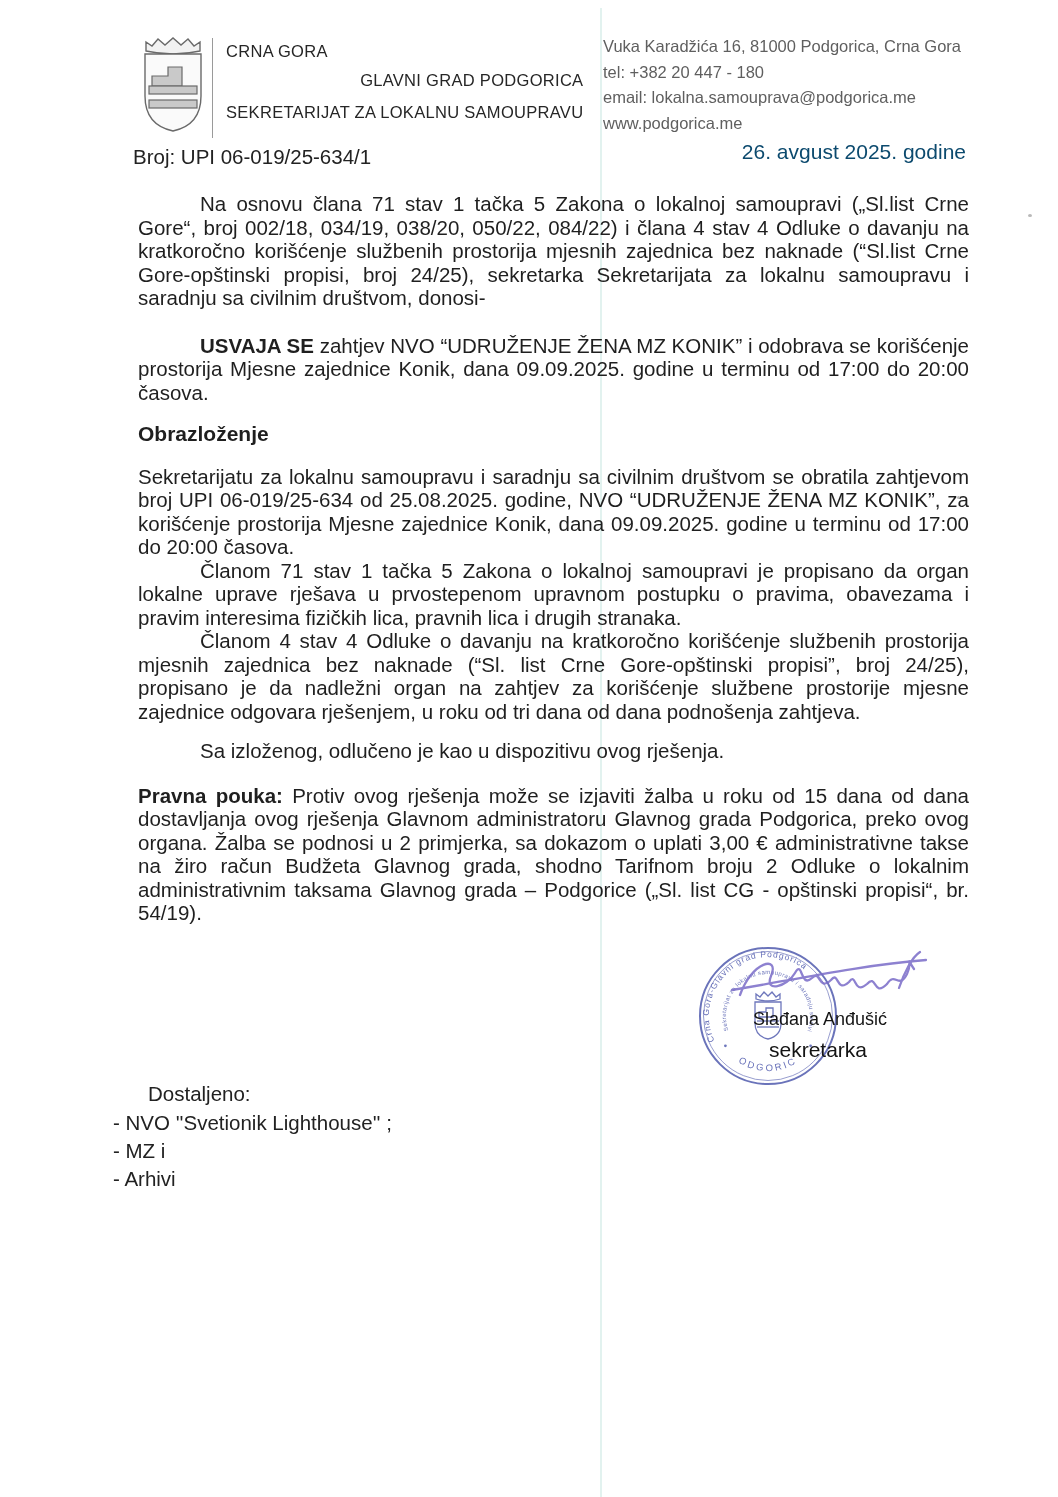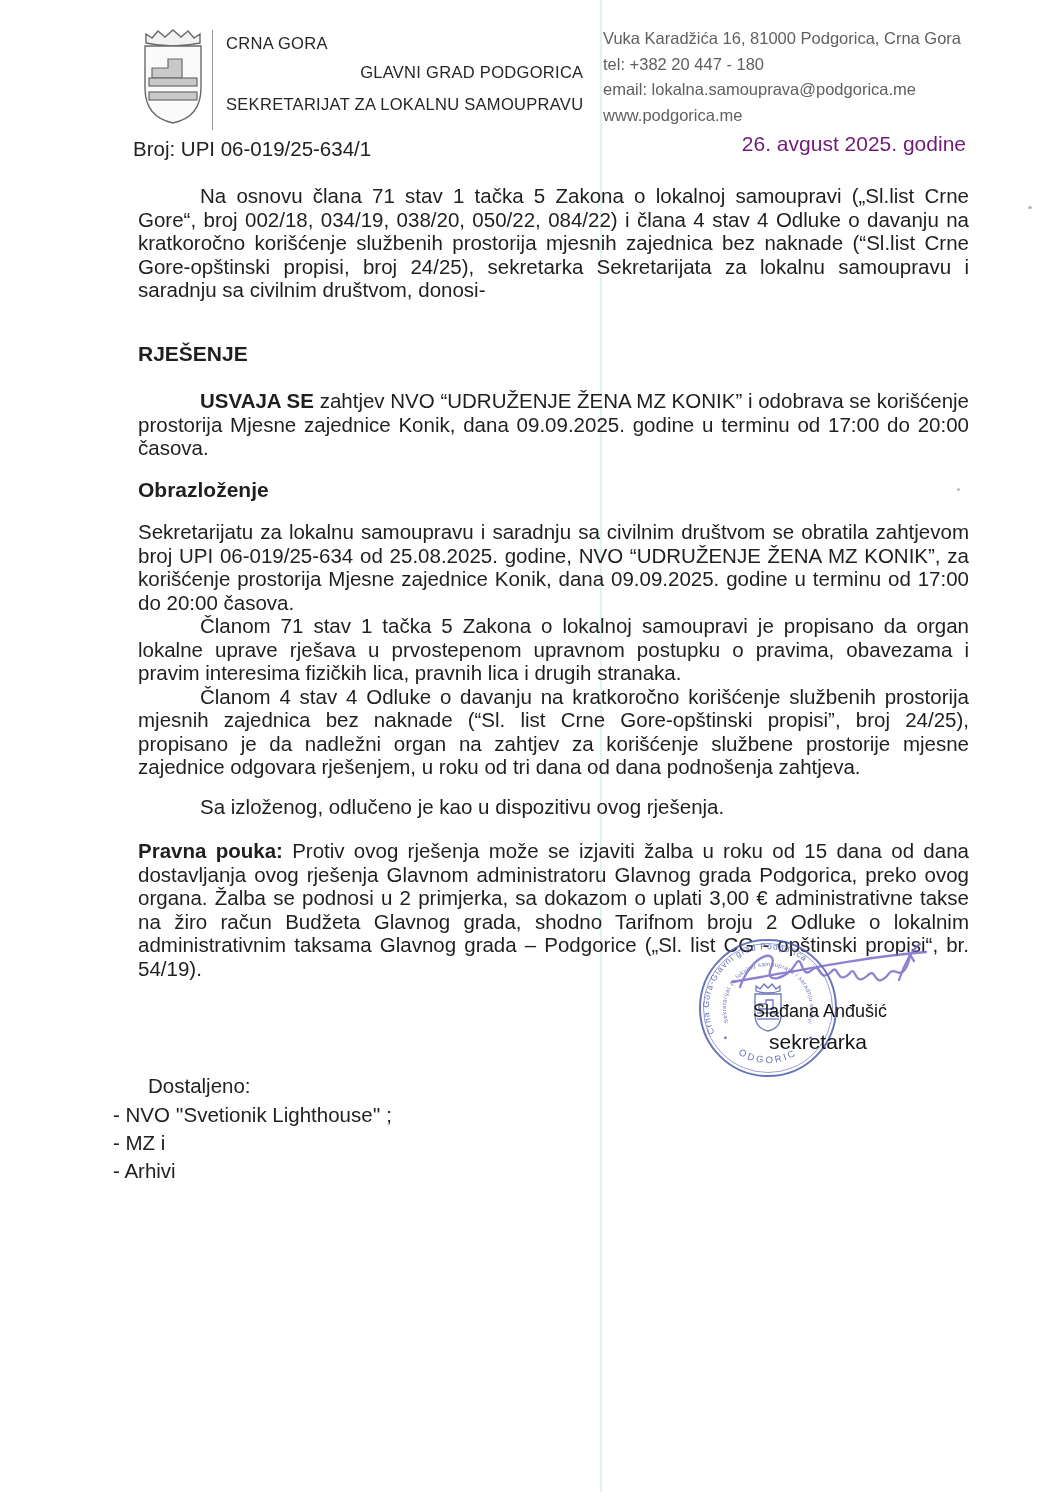--- a/index.html
+++ b/index.html
@@ -1,37 +1,37 @@
 <!DOCTYPE html>
 <html><head>
 <meta charset="utf-8">
 <style>
   * { margin:0; padding:0; box-sizing:border-box; }
   html,body { background:#ffffff; }
   body {
     width:1058px; height:1497px; position:relative; overflow:hidden;
     font-family:"Liberation Sans", sans-serif; color:#1f1f1f;
   }
-  .page { position:absolute; inset:0; background:#fff; }
+  .page { position:absolute; inset:0; background:#fff;margin-top:8px; }
 
   
   .scanline { position:absolute; left:600px; top:0; width:2px; height:1492px;
     background:#e2f2ef; }
 
   
   .coa { position:absolute; left:138px; top:26px; }
   .hdr-divider { position:absolute; left:212px; top:30px; width:1px; height:100px; background:#9a9a9a; }
   .org { position:absolute; left:226px; top:30px; font-size:16.5px; color:#262626; letter-spacing:0.3px; }
   .org .l1 { margin-top:4px; }
   .org .l2 { margin-top:10px;text-align:right; }
   .org .l3 { margin-top:13px; }
   .org .l4 { margin-top:3px; }
   .contact { position:absolute; left:603px; top:26px; font-size:16.5px; color:#5f5f5f; line-height:25.5px; }
   .docnum { position:absolute; left:133px; top:137px; font-size:20.5px; color:#222; }
-  .date { position:absolute; right:92px; top:132px; font-size:21px; color:#701a75; }
+  .date { position:absolute; right:92px; top:132px; font-size:21px; color:#0c4a6e; }
 
   
   .content { position:absolute; left:138px; top:184px; width:831px;
     font-size:20.5px; line-height:23.5px; color:#1f1f1f; }
   .content p { text-align:justify; }
   .indent { text-indent:62px; }
   .h-center { text-align:center; font-weight:bold; font-size:21px; }
   .h-rjesenje { margin-top:40px; }
   .p-usvaja { margin-top:24px; }
   .h-obraz { margin-top:18px; }
@@ -86,21 +86,20 @@
     <div>email: lokalna.samouprava@podgorica.me</div>
     <div>www.podgorica.me</div>
   </div>
 
   <div class="docnum">Broj: UPI 06-019/25-634/1</div>
   <div class="date">26. avgust 2025. godine</div>
 
   <div class="content">
     <p class="indent">Na osnovu člana 71 stav 1 tačka 5 Zakona o lokalnoj samoupravi („Sl.list Crne Gore“, broj  002/18, 034/19, 038/20, 050/22, 084/22) i člana 4 stav 4  Odluke o davanju na kratkoročno korišćenje službenih prostorija mjesnih zajednica bez naknade (“Sl.list Crne Gore-opštinski propisi, broj 24/25), sekretarka Sekretarijata za lokalnu samoupravu i saradnju sa civilnim društvom, donosi-</p>
 
-    <p class="h-center h-rjesenje">RJEŠENJE</p>
 
     <p class="indent p-usvaja"><b class="lead">USVAJA SE</b><span> zahtjev NVO “UDRUŽENJE ŽENA MZ KONIK”  i odobrava se korišćenje prostorija Mjesne zajednice Konik, dana 09.09.2025. godine u terminu od 17:00 do 20:00 časova.</span></p>
 
     <p class="h-center h-obraz">Obrazloženje</p>
 
     <p class="p-r1">Sekretarijatu za lokalnu samoupravu i saradnju sa civilnim društvom se obratila zahtjevom broj UPI   06-019/25-634 od 25.08.2025. godine,   NVO “UDRUŽENJE ŽENA MZ KONIK”, za korišćenje prostorija Mjesne zajednice Konik, dana 09.09.2025. godine u terminu od 17:00 do 20:00 časova.</p>
     <p class="indent">Članom 71 stav 1 tačka 5  Zakona o lokalnoj samoupravi je propisano da organ lokalne uprave rješava u prvostepenom upravnom postupku o pravima, obavezama i pravim interesima fizičkih lica, pravnih lica i drugih stranaka.</p>
     <p class="indent">Članom 4 stav 4 Odluke o davanju na kratkoročno korišćenje službenih prostorija mjesnih zajednica bez naknade (“Sl. list Crne Gore-opštinski propisi”, broj 24/25), propisano je da nadležni organ na zahtjev za korišćenje službene prostorije mjesne zajednice odgovara rješenjem, u roku od tri dana od dana podnošenja zahtjeva.</p>
 
     <p class="indent p-concl">Sa izloženog, odlučeno je kao u dispozitivu ovog rješenja.</p>

